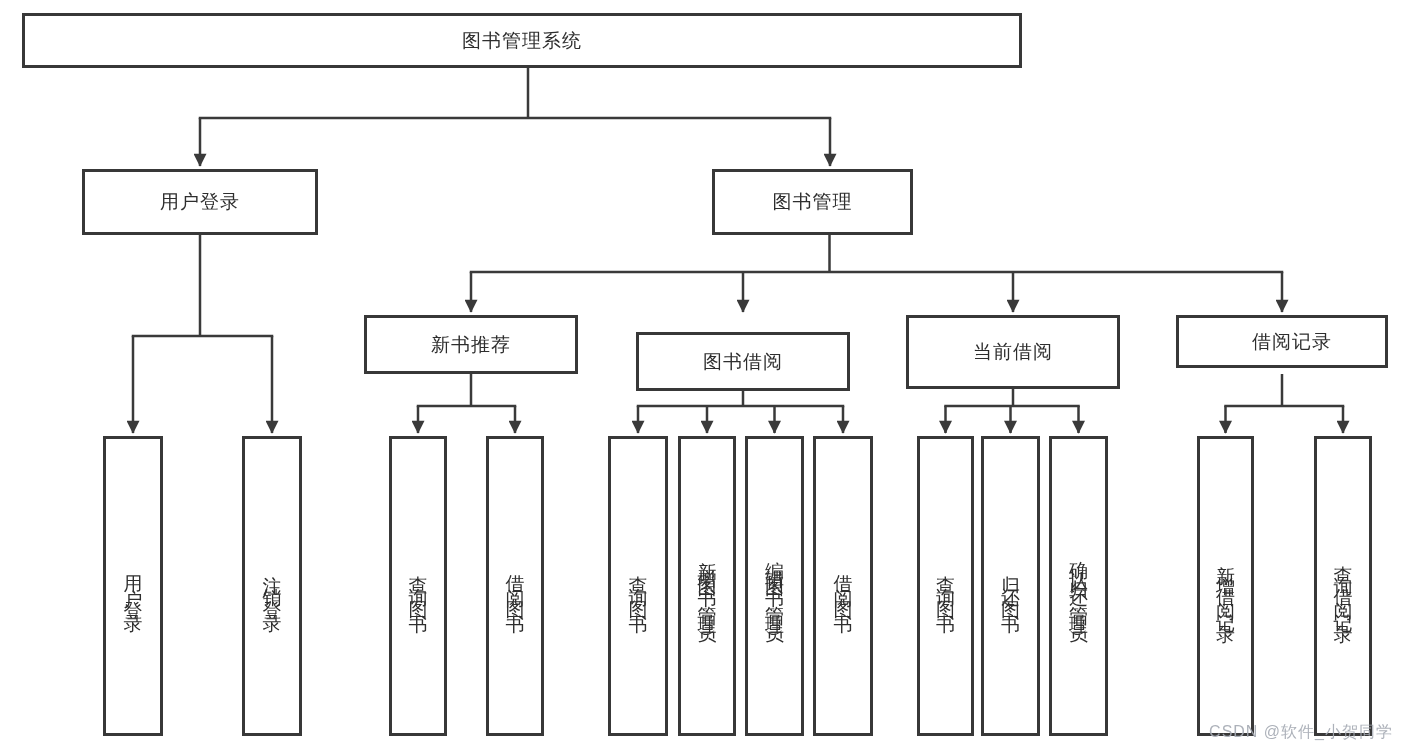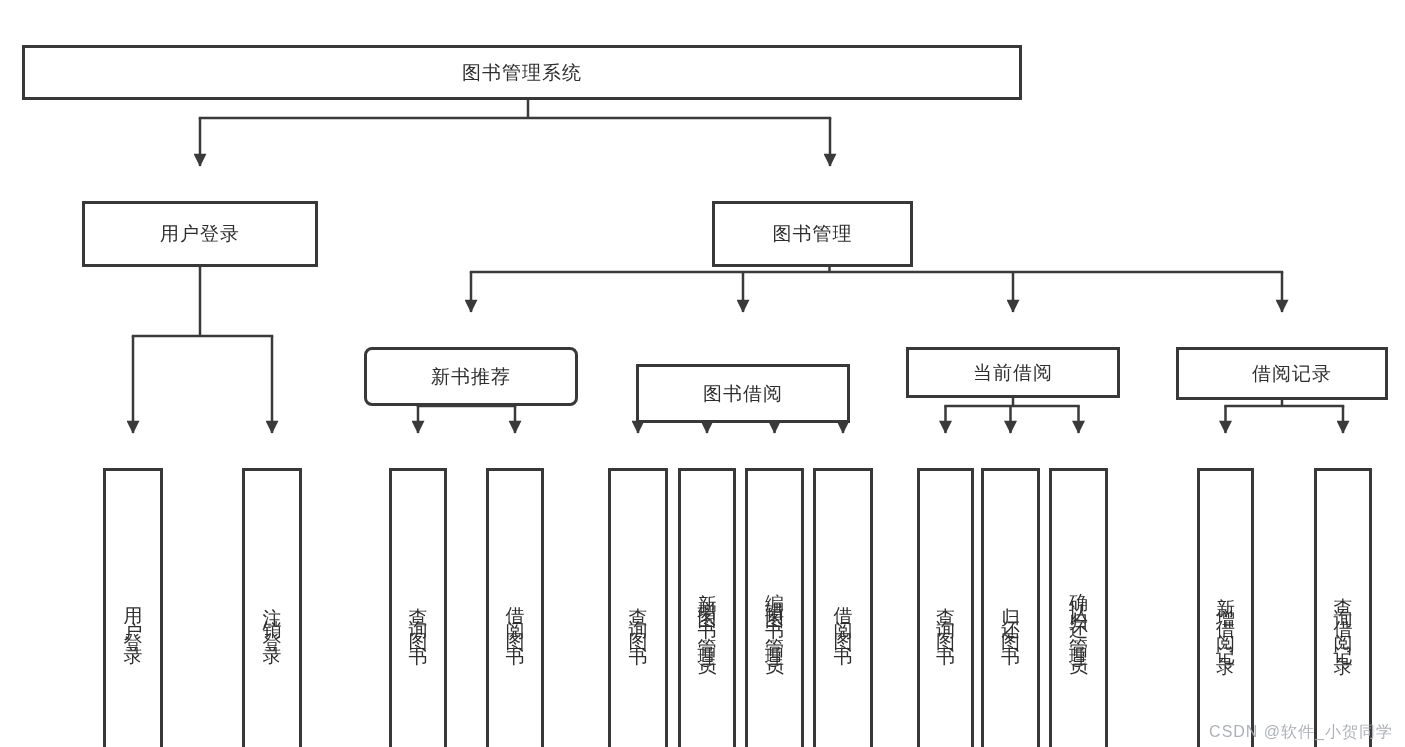--- a/index.html
+++ b/index.html
@@ -20,21 +20,20 @@
     position: absolute;
     box-sizing: border-box;
     background: #ffffff;
     border: 3px solid #383838;
     color: #2e2e2e;
     display: flex;
     align-items: center;
     justify-content: center;
     z-index: 2;
     text-align: center;
-    margin-top: 32px;
   }
   .h-node {
     font-size: 19px;
     letter-spacing: 1px;
   }
   .v-node {
     writing-mode: vertical-rl;
     text-orientation: mixed;
     font-size: 19px;
   }
@@ -112,27 +111,27 @@
     <span>图书管理系统</span>
   </div>
 
   <div class="node h-node" style="left:82px; top:169px; width:236px; height:66px;">
     <span>用户登录</span>
   </div>
   <div class="node h-node" style="left:712px; top:169px; width:201px; height:66px;">
     <span>图书管理</span>
   </div>
 
-  <div class="node h-node" style="left:364px; top:315px; width:214px; height:59px;border-radius:8px;">
+  <div class="node h-node" style="left:364px; top:315px; width:214px; height:59px;">
     <span>新书推荐</span>
   </div>
   <div class="node h-node" style="left:636px; top:332px; width:214px; height:59px;">
     <span>图书借阅</span>
   </div>
-  <div class="node h-node" style="left:906px; top:315px; width:214px; height:51px;">
+  <div class="node h-node" style="left:906px; top:315px; width:214px; height:74px;">
     <span>当前借阅</span>
   </div>
   <div class="node h-node" style="left:1176px; top:315px; width:212px; height:53px;padding-left:20px;">
     <span>借阅记录</span>
   </div>
 
   <div class="node v-node sp13" style="left:103px; top:436px; width:60px; height:300px;">
     <span>用户登录</span>
   </div>
   <div class="node v-node sp13" style="left:242px; top:436px; width:60px; height:300px;">

